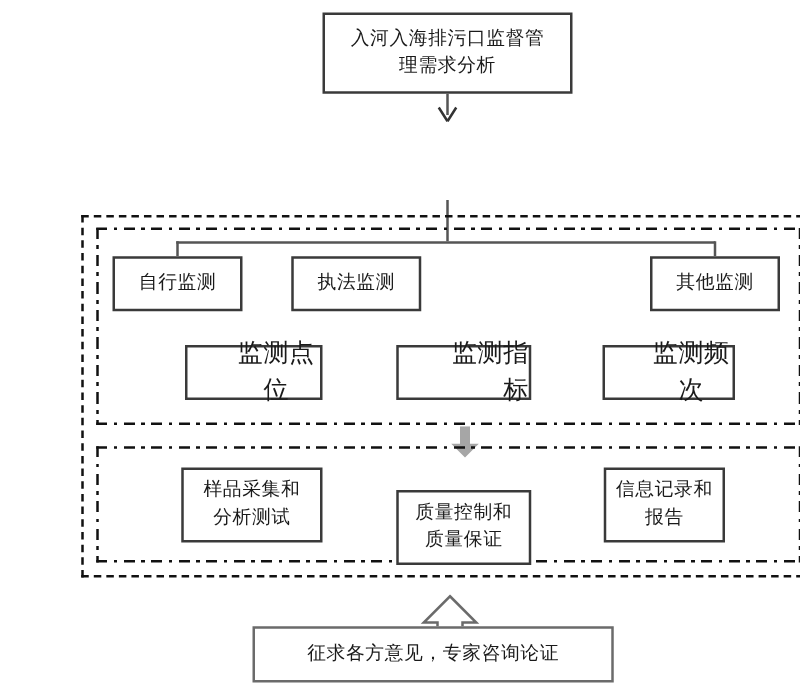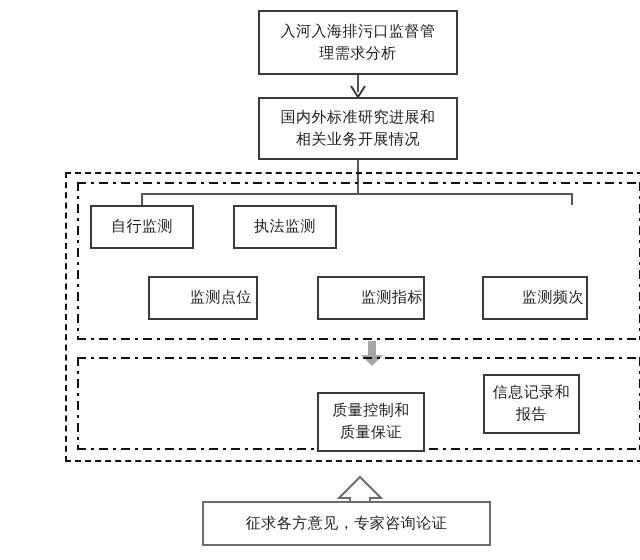--- a/index.html
+++ b/index.html
@@ -32,21 +32,21 @@
     letter-spacing: 0.5px;
   }
   .box .txt {
     display: block;
     width: 100%;
     white-space: pre-line;
   }
   .box-top      { font-size: 15px; }
   .box-sub      { font-size: 15px; }
   .box-mon      { font-size: 15px; }
-  .box-param    { font-size: 15px; padding-left: 36px; }
+  .box-param    { font-size: 20px; padding-left: 36px; }
   .box-proc     { font-size: 15px; }
   .box-bottom   { font-size: 15px; }
 
   
   .outer-dashed {
     position: absolute;
     box-sizing: border-box;
     border: 2px dashed #111111;
     background: transparent;
   }
@@ -110,24 +110,20 @@
   <div class="box box-top" style="left:218px; top:10px; width:200px; height:65px;">
     <span class="txt">入河入海排污口监督管
 理需求分析</span>
   </div>
 
   <div class="vline" style="left:317px; top:75px; height:17px;"></div>
   <svg class="arrow-svg" style="left:309px; top:84px;" width="18" height="14">
     <path d="M9,13 L2,2 M9,13 L16,2" stroke="#333333" stroke-width="2" fill="none"></path>
   </svg>
 
-  <div class="box box-sub" style="left:218px; top:97px; width:200px; height:63px;">
-    <span class="txt">国内外标准研究进展和
-相关业务开展情况</span>
-  </div>
 
   <div class="vline" style="left:317px; top:160px; height:33px;"></div>
 
   <div class="outer-dashed" style="left:25px; top:172px; width:588px; height:290px;"></div>
 
   <div class="dashdot" style="left:37px; top:182px; width:564px; height:158px;">
     <div class="edge-h top"></div>
     <div class="edge-h bottom"></div>
     <div class="edge-v left"></div>
     <div class="edge-v right"></div>
@@ -135,20 +131,23 @@
 
   <div class="hline" style="left:101px; top:193px; width:431px;"></div>
   <div class="vline" style="left:101px; top:193px; height:12px;"></div>
   <div class="vline" style="left:531px; top:193px; height:12px;"></div>
 
   <div class="box box-mon" style="left:50px; top:205px; width:104px; height:44px;">
     <span class="txt">自行监测</span>
   </div>
   <div class="box box-mon" style="left:193px; top:205px; width:104px; height:44px;">
     <span class="txt">执法监测</span>
+  </div>
+  <div class="box box-mon" style="left:480px; top:205px; width:104px; height:44px;">
+    <span class="txt">其他监测</span>
   </div>
 
   <div class="box box-param" style="left:108px; top:276px; width:110px; height:44px;">
     <span class="txt">监测点位</span>
   </div>
   <div class="box box-param" style="left:277px; top:276px; width:108px; height:44px;text-align:right;">
     <span class="txt">监测指标</span>
   </div>
   <div class="box box-param" style="left:442px; top:276px; width:106px; height:44px;">
     <span class="txt">监测频次</span>
@@ -158,20 +157,24 @@
     <polygon points="8,0 16,0 16,14 23,14 12,25 1,14 8,14" fill="#a6a6a6"></polygon>
   </svg>
 
   <div class="dashdot" style="left:37px; top:357px; width:564px; height:93px;">
     <div class="edge-h top"></div>
     <div class="edge-h bottom"></div>
     <div class="edge-v left"></div>
     <div class="edge-v right"></div>
   </div>
 
+  <div class="box box-proc" style="left:105px; top:374px; width:113px; height:60px;">
+    <span class="txt">样品采集和
+分析测试</span>
+  </div>
   <div class="box box-proc" style="left:277px; top:392px; width:108px; height:60px;">
     <span class="txt">质量控制和
 质量保证</span>
   </div>
   <div class="box box-proc" style="left:443px; top:374px; width:97px; height:60px;">
     <span class="txt">信息记录和
 报告</span>
   </div>
 
   <svg class="arrow-svg" style="left:297px; top:476px;" width="46" height="28">

